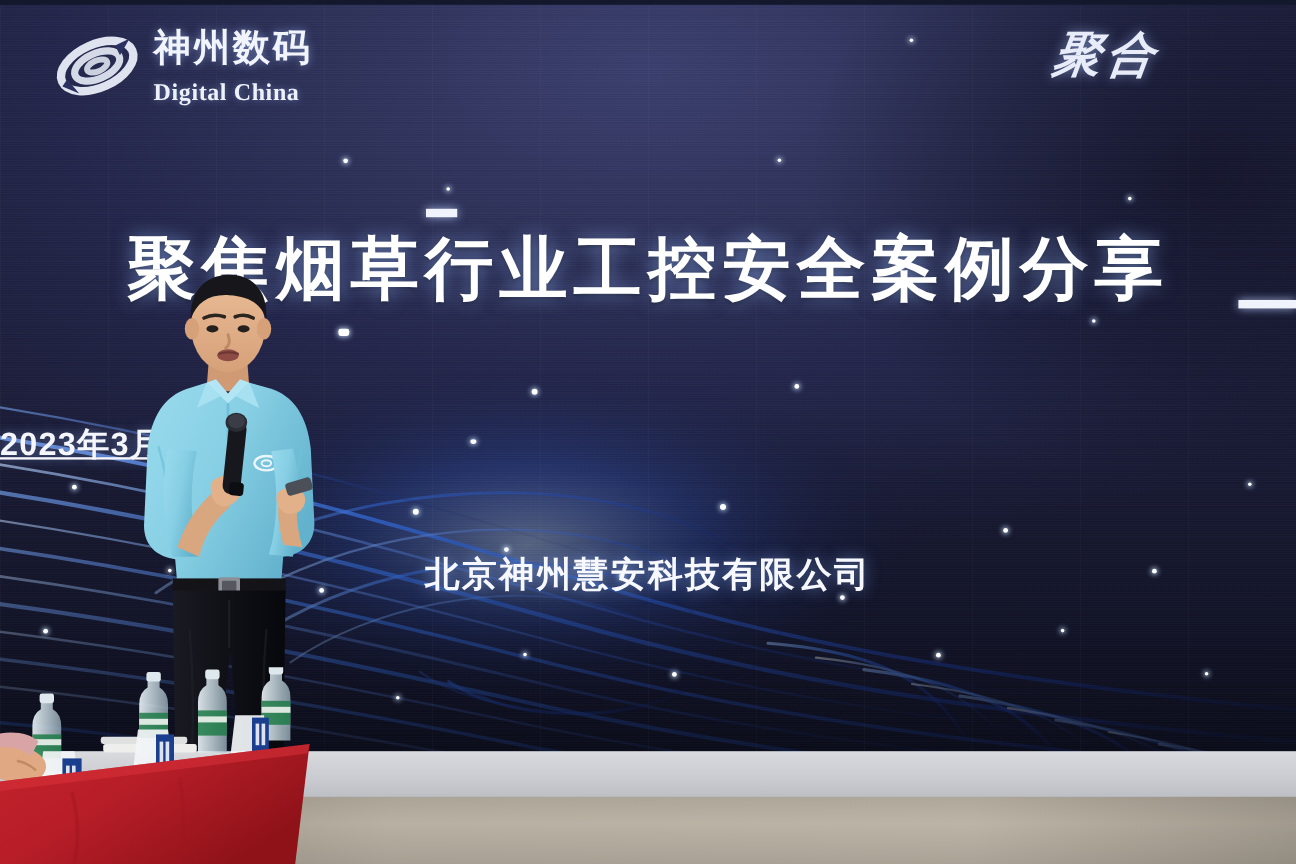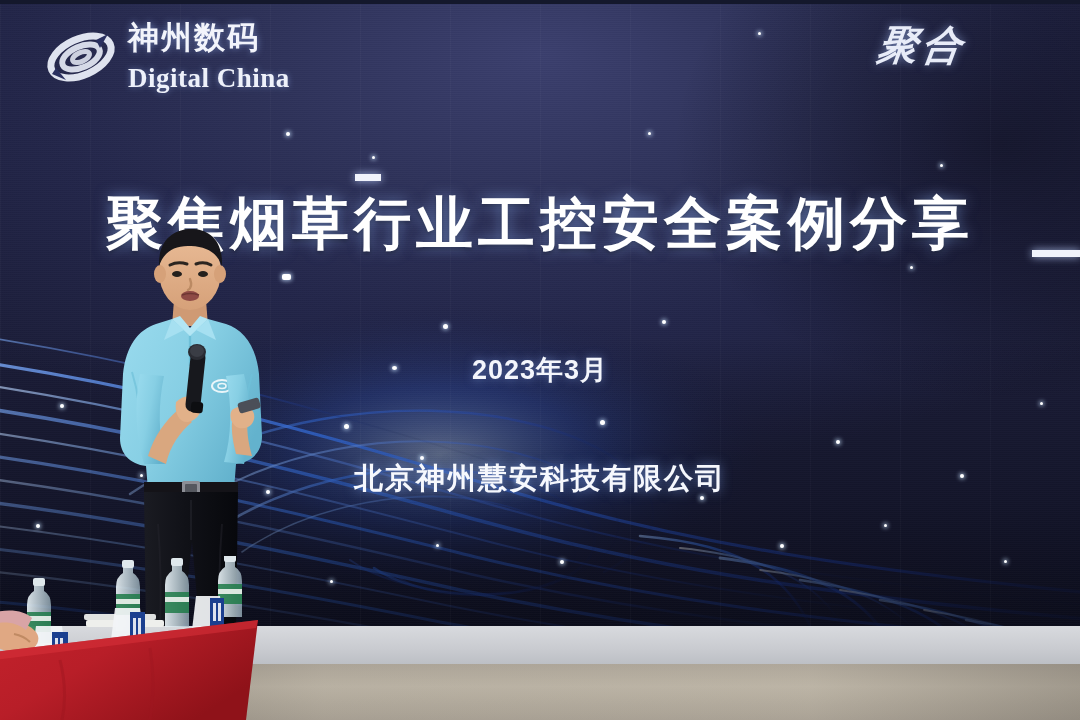--- a/index.html
+++ b/index.html
@@ -89,21 +89,21 @@
   .logo-cn {
     color: #f2f4fb;
     font-size: 31px;
     font-weight: 700;
     letter-spacing: 2px;
     text-shadow: 0 0 7px rgba(160,190,255,.55);
   }
   .logo-en {
     color: #eef1fa;
     font-family: "Liberation Serif", "DejaVu Serif", serif;
-    font-size: 27px;
+    font-size: 20px;
     font-weight: 700;
     letter-spacing: .5px;
     margin-top: 12px;
     text-shadow: 0 0 6px rgba(160,190,255,.45);
   }
 
   .tagline {
     position: absolute;
     right: 22px; top: 14px;
     text-align: right;
@@ -147,26 +147,27 @@
     color: #ffffff;
     font-size: 57px;
     font-weight: 700;
     letter-spacing: 5px;
     text-shadow: 0 0 14px rgba(150,185,255,.55), 0 2px 4px rgba(0,0,0,.45);
   }
   .sub-date {
     position: absolute;
     left: 0; right: 0;
     top: 348px;
-    text-align: center;
+    text-align: left;
     color: #f4f6fc;
     font-size: 27px;
     font-weight: 700;
     letter-spacing: 1px;
     text-shadow: 0 0 10px rgba(150,185,255,.5);
+    text-decoration: underline;
   }
   .sub-company {
     position: absolute;
     left: 0; right: 0;
     top: 455px;
     text-align: center;
     color: #f6f8fd;
     font-size: 29px;
     font-weight: 700;
     letter-spacing: 2px;

